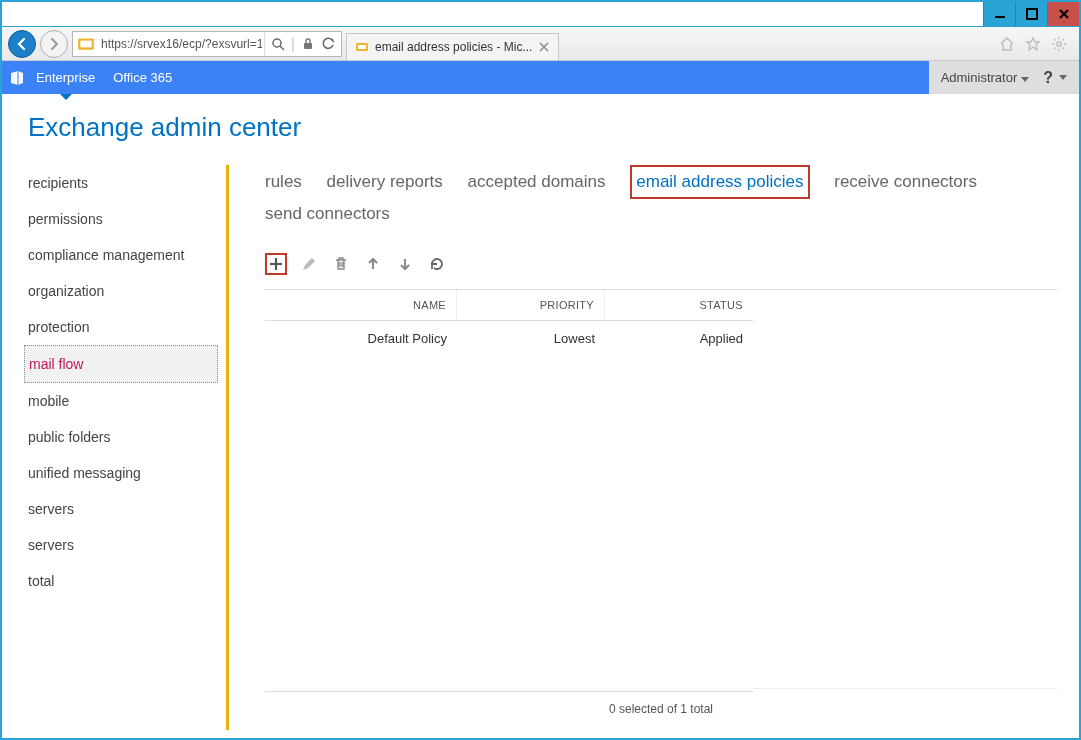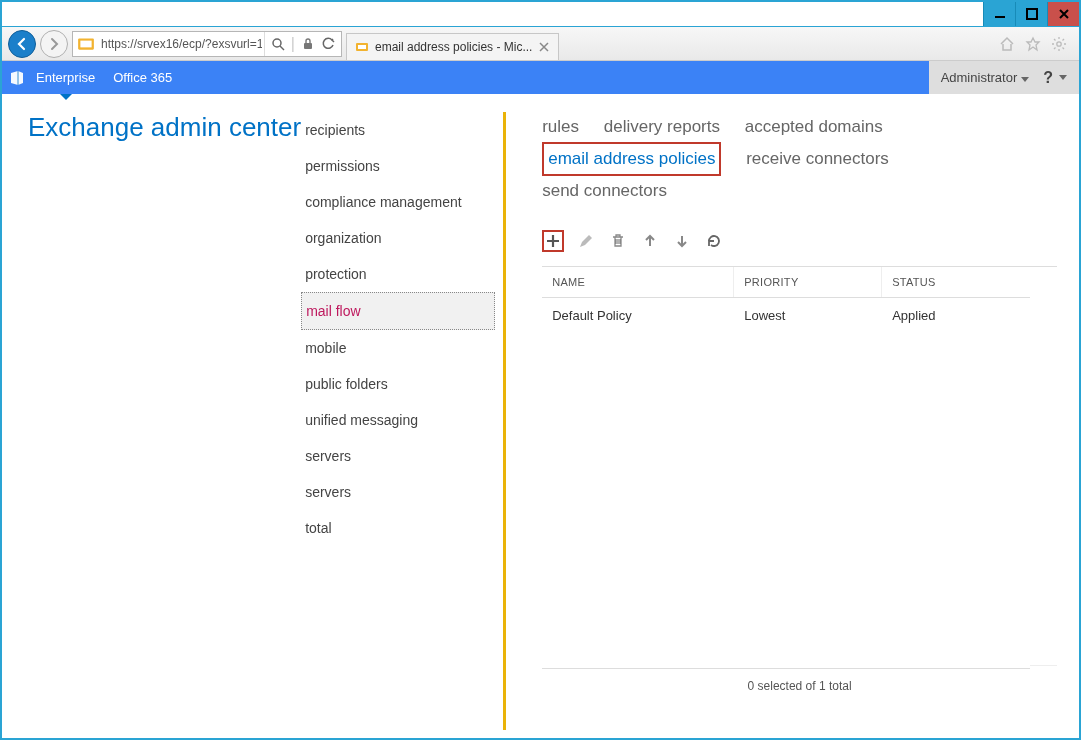--- a/index.html
+++ b/index.html
@@ -36,39 +36,39 @@
   .ex-logo svg { width:16px; height:16px; fill:#fff; }
   .ex-links { display:flex; gap:18px; font-size:13px; margin-left:4px; }
   .ex-links .lk { height:33px; display:flex; align-items:center; cursor:pointer; }
   .ex-links .lk.active { position:relative; }
   .ex-links .lk.active::after { content:""; position:absolute; bottom:-6px; left:50%; margin-left:-6px; width:0; height:0; border-left:6px solid transparent; border-right:6px solid transparent; border-top:6px solid #0072c6; }
   .ex-right { margin-left:auto; height:33px; background:#dedede; color:#444; display:flex; align-items:center; padding:0 12px; gap:14px; font-size:13px; }
   .ex-right .arrow { border-left:4px solid transparent; border-right:4px solid transparent; border-top:5px solid #666; display:inline-block; margin-left:4px; }
   .help { font-weight:bold; font-size:16px; color:#444; display:flex; align-items:center; }
 
   
-  .content { flex:1; display:flex; flex-direction:row; padding:18px 22px 8px 22px; overflow:hidden;border-radius:16px; }
+  .content { flex:1; display:flex; flex-direction:column; padding:18px 22px 8px 22px; overflow:hidden;border-radius:16px; }
   .title { color:#0072c6; font-size:26px; font-weight:300; margin:0 0 22px 4px; }
 
   .cols { flex:1; display:flex; overflow:hidden; }
   .side { width:205px; border-right:3px solid #eab308; padding-right:8px; }
   .side-item { padding:10px 6px 10px 4px; font-size:14px; color:#444; cursor:pointer; }
   .side-item.active { color:#be185d; background:#f1f1f1; border:1px dotted #888; }
 
   .main { flex:1; padding-left:36px; display:flex; flex-direction:column; }
   .tabrow { font-size:17px; font-weight:300; color:#666; line-height:30px; max-width:740px; }
   .tabrow .t { margin-right:20px; cursor:pointer; display:inline-block; }
   .tabrow .t.active { color:#0072c6; border:2px solid #c0392b; padding:0 4px; }
 
   .toolbar { display:flex; gap:12px; margin-top:24px; align-items:center; }
   .tool { width:20px; height:20px; color:#7a7a7a; display:flex; align-items:center; justify-content:center; cursor:pointer; }
   .tool.add { border:2px solid #c0392b; width:22px; height:22px; }
   .tool svg { width:16px; height:16px; }
 
-  .grid-wrap { margin-top:14px; display:flex; }
+  .grid-wrap { margin-top:14px; display:flex;text-align:right; }
   .grid { flex:0 0 488px; }
   .detail { flex:1; border-top:1px solid #ddd; border-bottom:1px solid #eee; height:400px; }
   .ghead { display:flex; border-top:1px solid #ddd; border-bottom:1px solid #ddd; background:#fff; }
   .gh { font-size:11px; color:#555; letter-spacing:0.3px; padding:9px 10px 9px 10px; border-right:1px solid #eee; }
   .c-name { width:192px; }
   .c-pri { width:148px; }
   .c-stat { width:148px; border-right:none; }
   .grow { display:flex; border-bottom:1px solid #eee; font-size:13px; color:#333; }
   .grow.last { border-bottom:none; }
   .gd { padding:10px 10px; }

